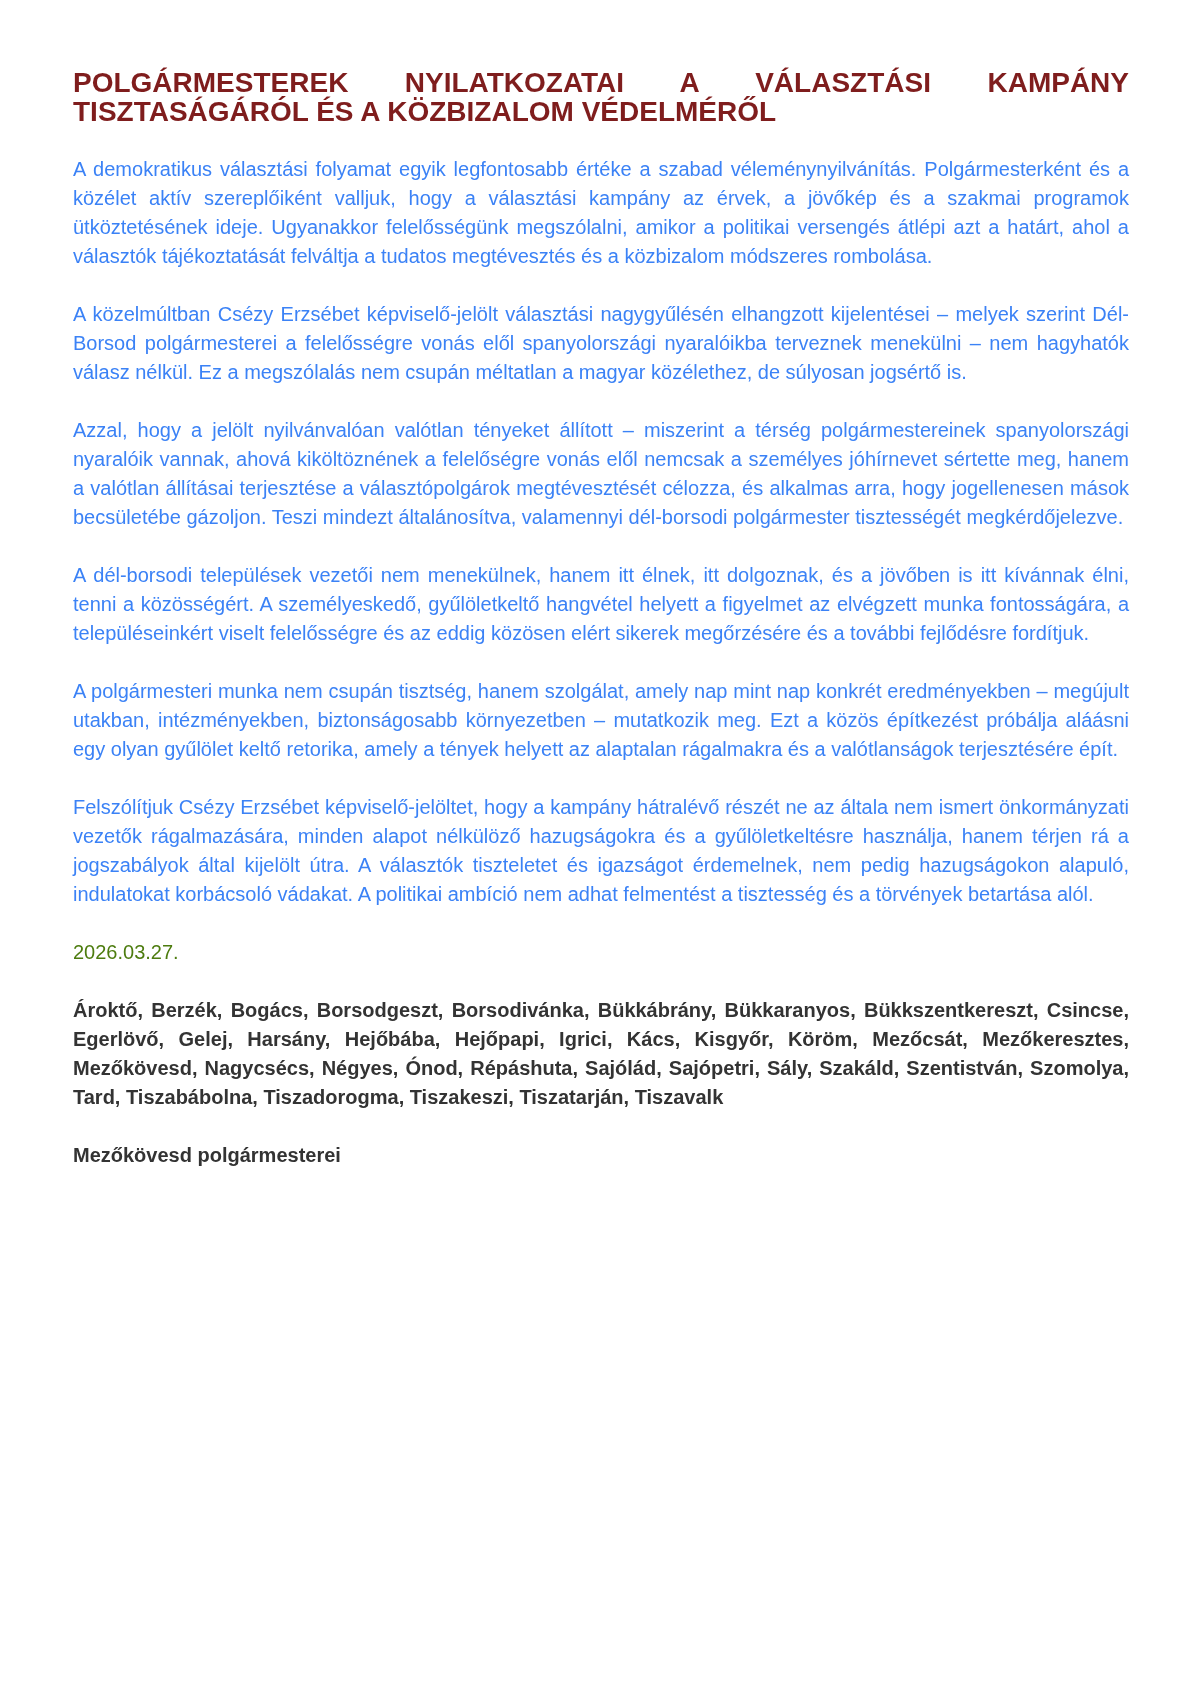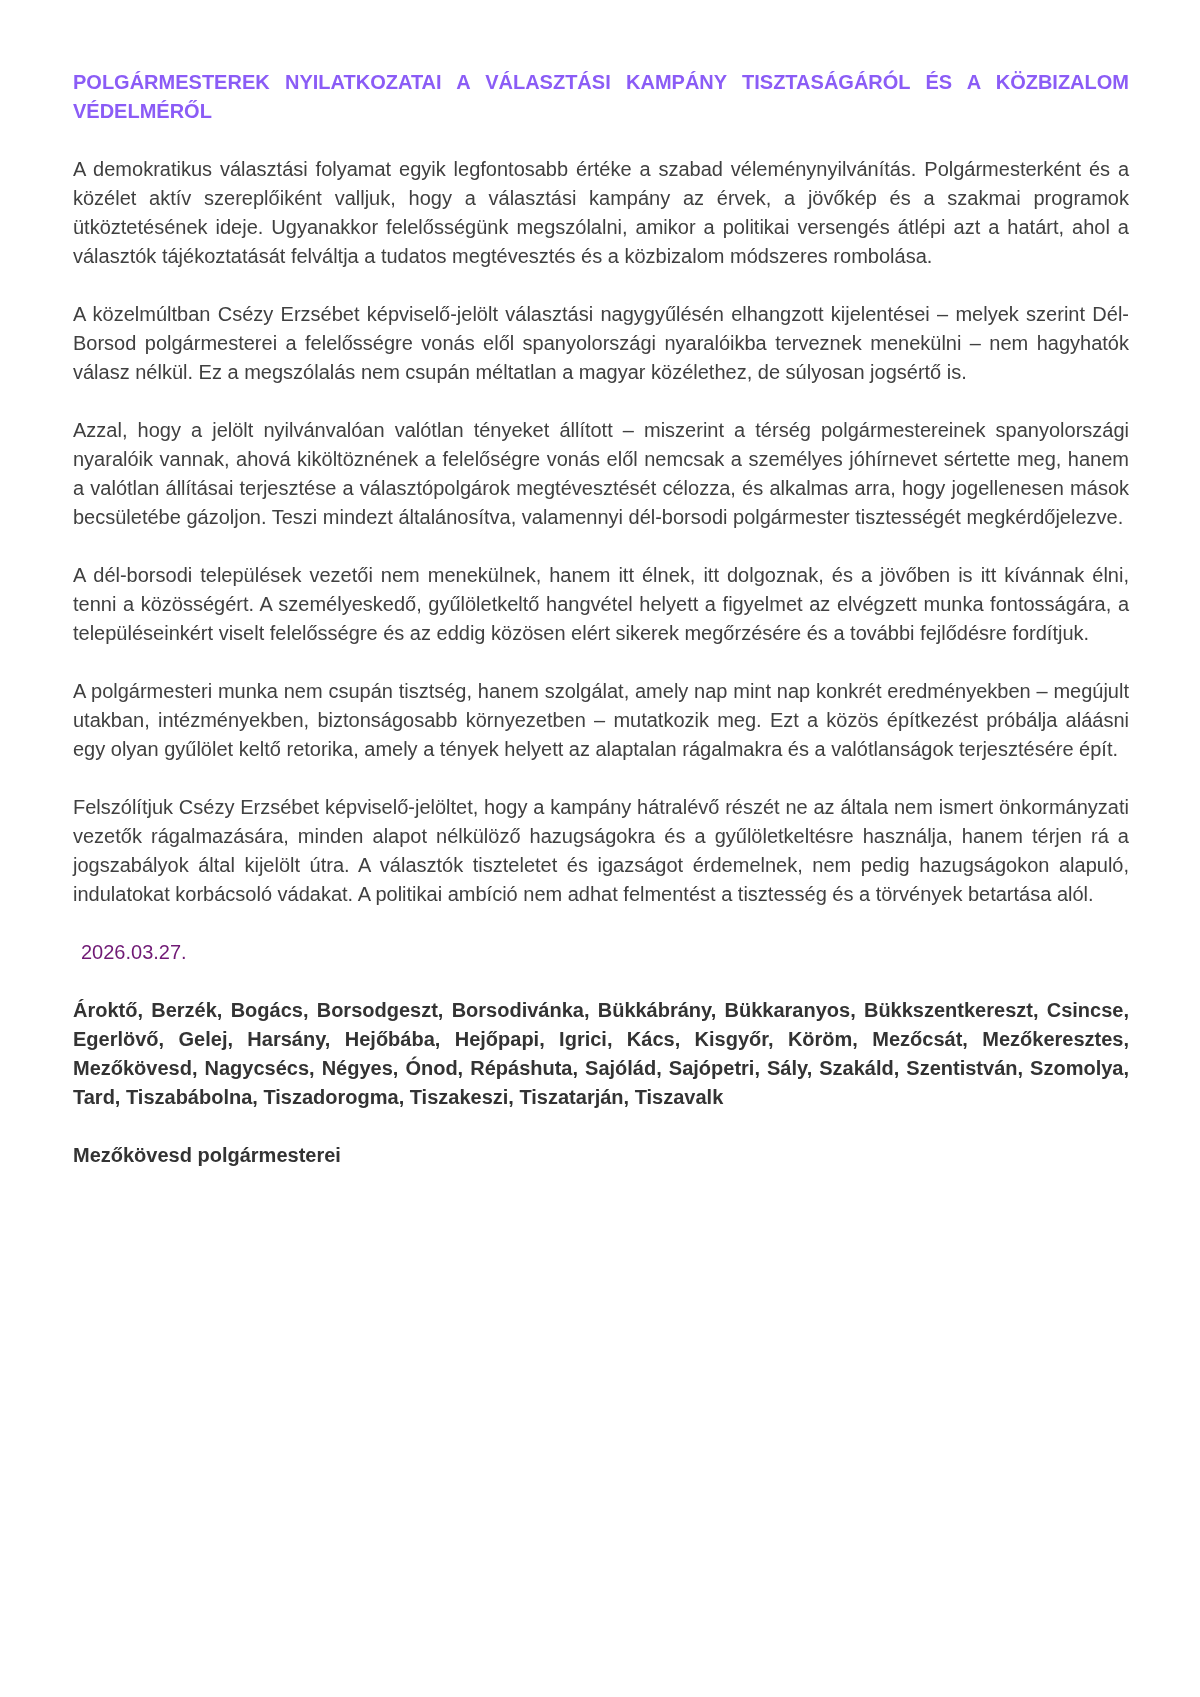--- a/index.html
+++ b/index.html
@@ -16,53 +16,53 @@
       color: #111111;
     }
     .page {
       position: absolute;
       left: 73px;
       top: 68px;
       width: 1056px;
     }
     .title {
       font-weight: bold;
-      font-size: 20px;
+      font-size: 28px;
       line-height: 29px;
       text-align: justify;
       text-align-last: left;
       margin: 0 0 29px 0;
-      color: #8b5cf6;
+      color: #7f1d1d;
     }
     .salutation {
       font-weight: bold;
       font-size: 20px;
       line-height: 29px;
       margin: 0 0 29px 0;
       color: #111111;
     }
     .para {
       font-size: 20px;
       line-height: 29px;
       text-align: justify;
       margin: 0 0 29px 0;
-      color: #404040;
+      color: #3b82f6;
     }
     .closing {
       font-weight: bold;
       font-size: 20px;
       line-height: 29px;
       margin: 0 0 29px 0;
       color: #111111;
     }
     .date {
       font-size: 20px;
       line-height: 29px;
-      margin: 0 0 29px 8px;
-      color: #701a75;
+      margin: 0 0 29px 0;
+      color: #4d7c0f;
     }
     .towns {
       font-weight: bold;
       font-size: 20px;
       line-height: 29px;
       text-align: justify;
       margin: 0 0 29px 0;
       color: #333333;
     }
     .signature {

